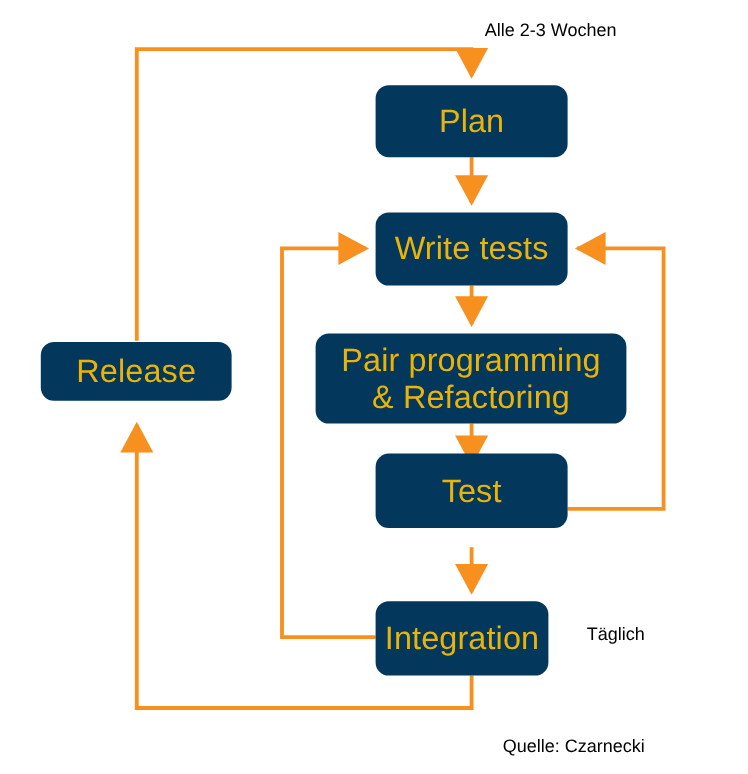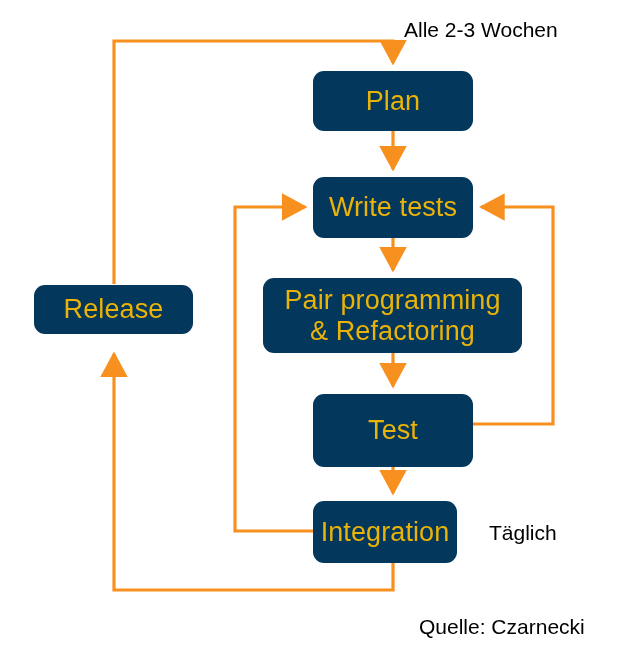--- a/index.html
+++ b/index.html
@@ -45,29 +45,29 @@
   }
   .node .node-label {
     display: block;
     white-space: pre-line;
     padding: 0 6px;
   }
   .annotation {
     position: absolute;
     color: #000000;
     font-family: "Liberation Sans", sans-serif;
-    font-size: 21px;
+    font-size: 15px;
     line-height: 1.2;
     white-space: nowrap;
     z-index: 4;
   }
   #node-plan        { left: 313px; top: 71px;  width: 160px; height: 60px; }
   #node-write-tests { left: 313px; top: 177px; width: 160px; height: 61px; }
   #node-pair-prog   { left: 263px; top: 278px; width: 259px; height: 75px; }
-  #node-test        { left: 313px; top: 394px; width: 160px; height: 73px; }
+  #node-test        { left: 313px; top: 378px; width: 160px; height: 62px; }
   #node-integration { left: 313px; top: 501px; width: 144px; height: 62px; }
   #node-release     { left: 34px;  top: 285px; width: 159px; height: 49px; }
 
   #ann-cadence-weeks { left: 404px; top: 17px;  }
   #ann-cadence-daily { left: 489px; top: 520px; }
   #ann-source        { left: 419px; top: 614px; }
 </style>
 </head>
 <body>
 

